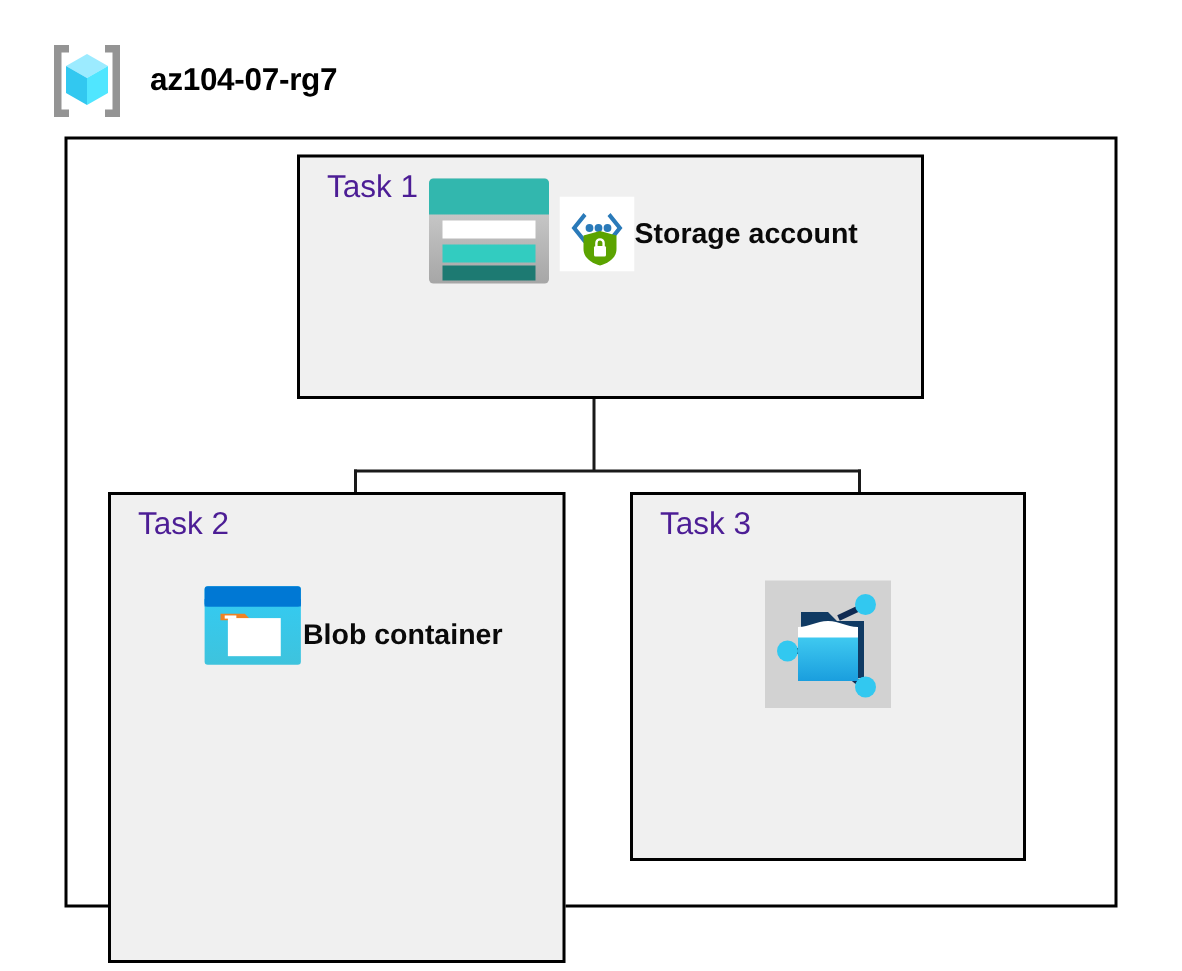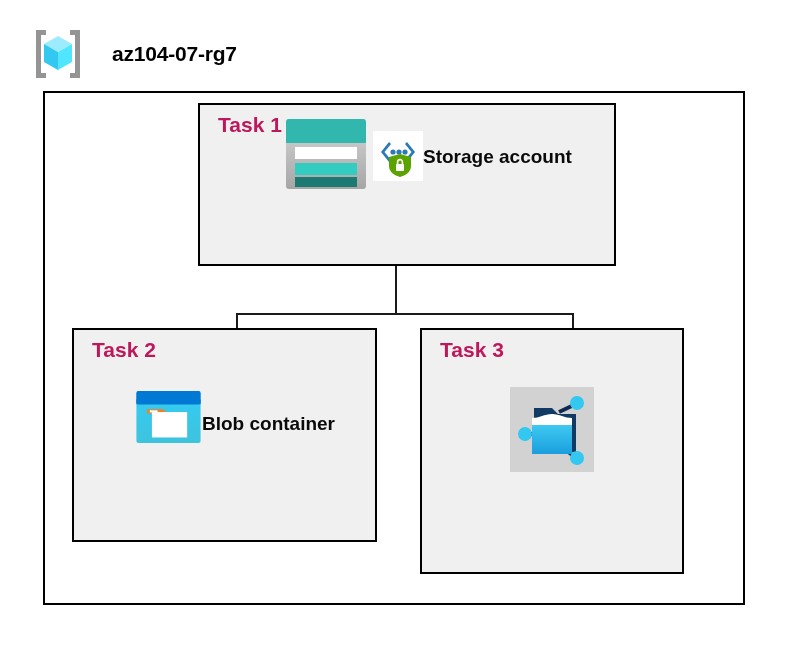--- a/index.html
+++ b/index.html
@@ -20,21 +20,21 @@
     overflow: hidden;
   }
 
   
   .rg-header {
     position: absolute;
     left: 30px;
     top: 26px;
     display: flex;
     align-items: center;
-    gap: 26px;
+    gap: 14px;
   }
   .rg-icon {
     width: 56px;
     height: 56px;
     display: block;
   }
   .rg-title {
     font-size: 21px;
     font-weight: bold;
     color: #000000;
@@ -55,30 +55,30 @@
   }
 
   
   .task-box {
     position: absolute;
     background: #f0f0f0;
     border: 2px solid #000000;
     box-sizing: border-box;
   }
   .task-1 { left: 198px; top: 103px; width: 418px; height: 163px; }
-  .task-2 { left: 72px;  top: 328px; width: 305px; height: 214px; }
+  .task-2 { left: 72px;  top: 328px; width: 305px; height: 314px; }
   .task-3 { left: 420px; top: 328px; width: 264px; height: 246px; }
 
   .task-label {
     position: absolute;
     left: 18px;
     top: 8px;
     font-size: 21px;
-    font-weight: bold;
-    color: #be185d;
+    font-weight: normal;
+    color: #4c1d95;
     white-space: nowrap;
   }
 
   
   .node {
     position: absolute;
     display: flex;
     flex-direction: row;
     align-items: center;
   }

